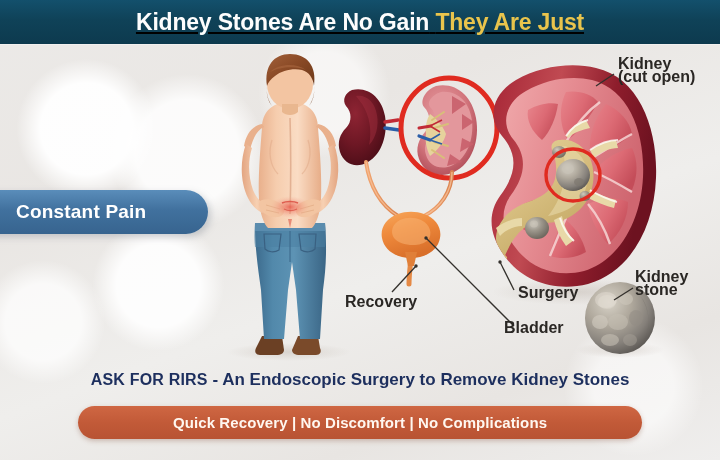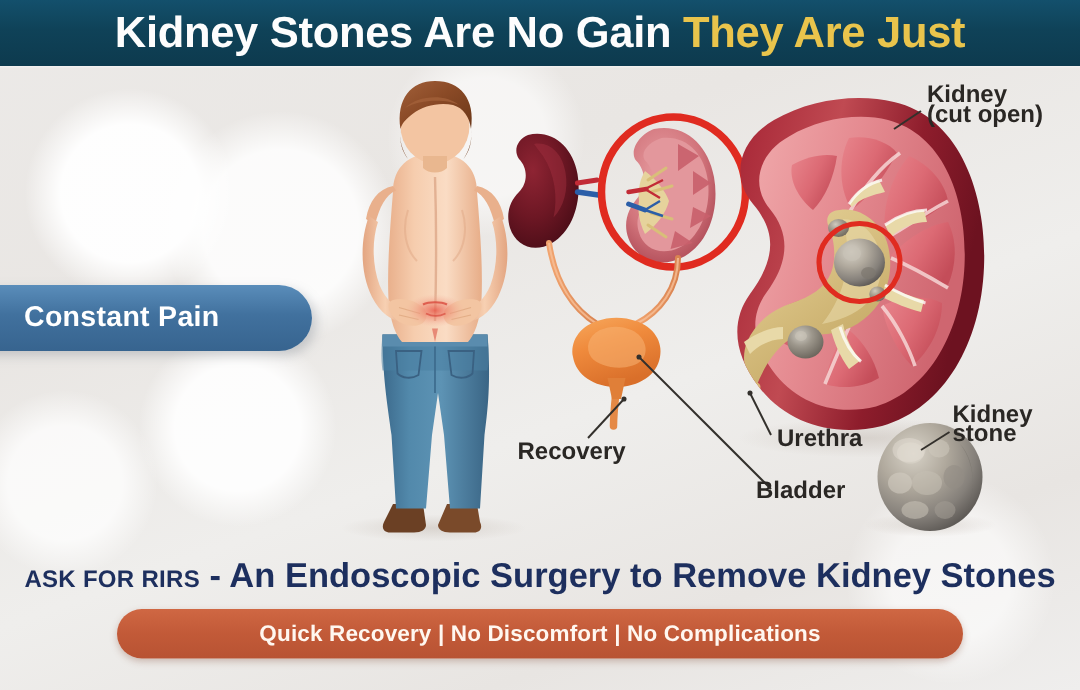--- a/index.html
+++ b/index.html
@@ -25,22 +25,23 @@
 
   
   .header {
     position:absolute; left:0; top:0; width:720px; height:44px;
     background:linear-gradient(180deg,#13506c 0%,#0f4258 45%,#0d3a4e 100%);
     display:flex; align-items:center; justify-content:center;
     box-shadow:0 1px 0 rgba(255,255,255,0.35);
     z-index:30;
   }
   .header .line {
-    font-size:29px; font-weight:bold; letter-spacing:-0.2px;
+    font-size:23px; font-weight:bold; letter-spacing:-0.2px;
     white-space:nowrap;
+    text-decoration:underline;
   }
   .h-white { color:#fdfdfd; }
   .h-gold  { color:#e9c44c; }
 
   
   .pain-badge {
     position:absolute; left:-12px; top:190px;
     width:220px; height:44px;
     background:linear-gradient(180deg,#5a8dba 0%,#41719e 45%,#37648f 100%);
     border-radius:0 26px 26px 0;
@@ -52,21 +53,21 @@
   .pain-badge span {
     color:#ffffff; font-size:19px; font-weight:bold; letter-spacing:0.2px;
   }
 
   
   .rirs-line {
     position:absolute; left:0; top:370px; width:720px;
     text-align:center; white-space:nowrap; z-index:22;
   }
   .rirs-strong { color:#1d2f5e; font-size:16px; font-weight:bold; letter-spacing:0.2px; }
-  .rirs-rest   { color:#1d2f5e; font-size:23px; font-weight:bold; }
+  .rirs-rest   { color:#1d2f5e; font-size:17px; font-weight:bold; }
 
   .benefits-pill {
     position:absolute; left:78px; top:406px;
     width:564px; height:33px;
     background:linear-gradient(180deg,#cf6743 0%,#c25a38 50%,#b85333 100%);
     border-radius:18px;
     display:flex; align-items:center; justify-content:center;
     box-shadow:0 2px 5px rgba(140,90,70,0.35);
     z-index:22;
   }
@@ -416,21 +417,21 @@
     <div>Kidney</div>
     <div>(cut open)</div>
   </div>
 
   <div class="lbl" id="lbl-kidney-stone">
     <div>Kidney</div>
     <div>stone</div>
   </div>
 
   <div class="lbl" id="lbl-urethra">Recovery</div>
-  <div class="lbl" id="lbl-ureter">Urethra</div>
+  <div class="lbl" id="lbl-ureter">Surgery</div>
   <div class="lbl" id="lbl-bladder">Bladder</div>
 
   <div class="rirs-line">
     <span class="rirs-strong">ASK FOR RIRS</span><span class="rirs-rest"> - An Endoscopic Surgery to Remove Kidney Stones</span>
   </div>
 
   <div class="benefits-pill">
     <span>Quick Recovery | No Discomfort | No Complications</span>
   </div>
 

